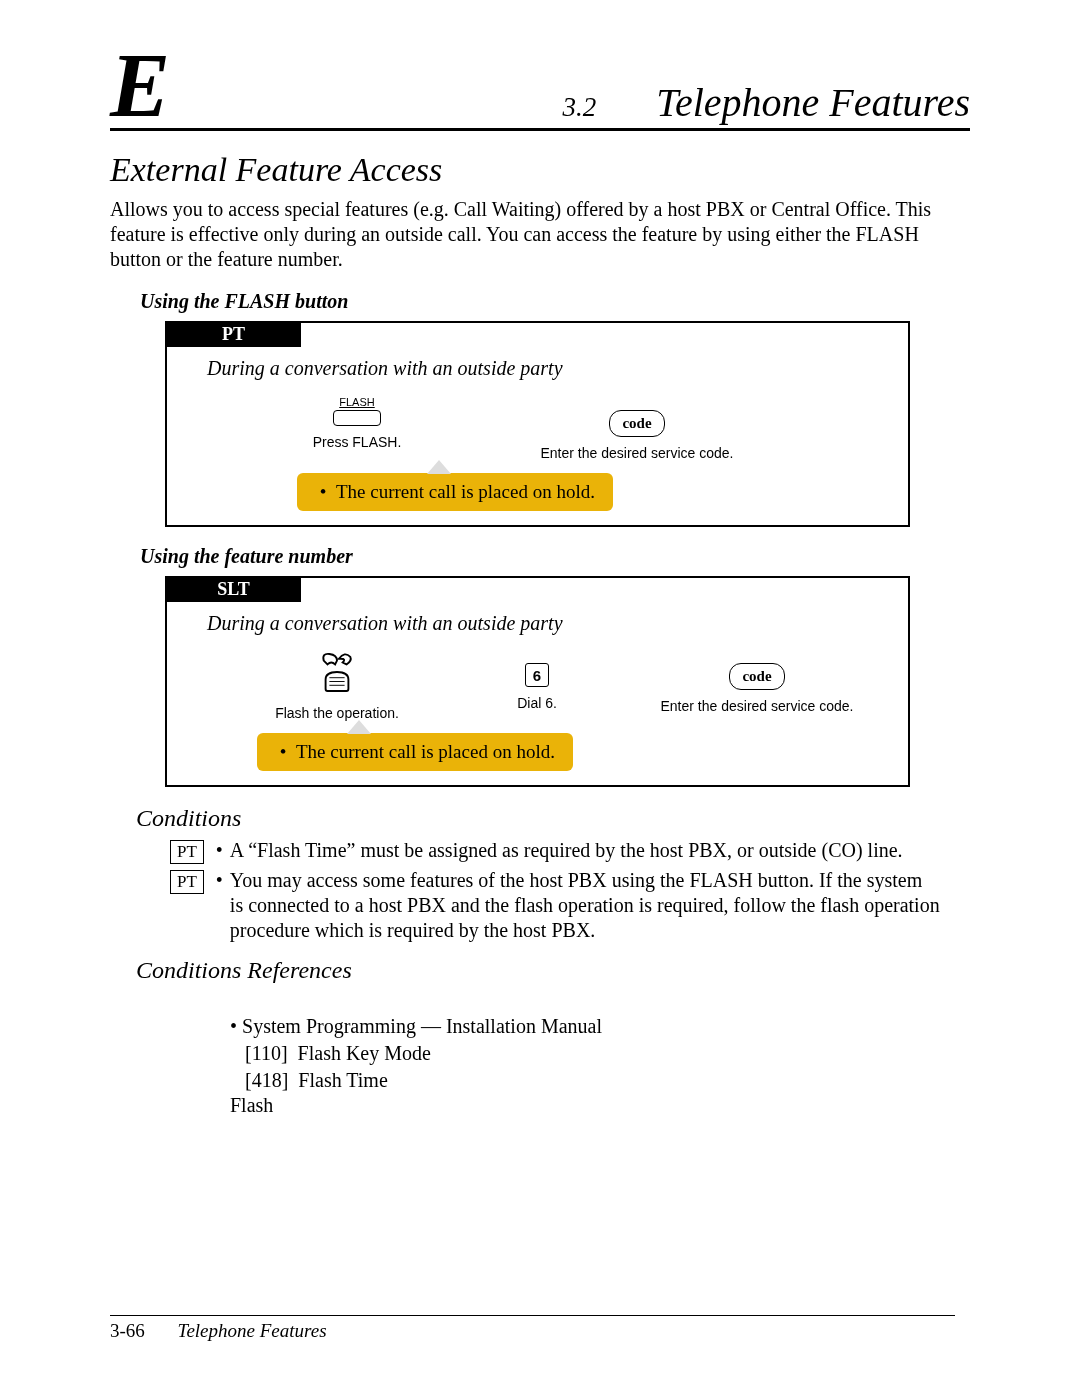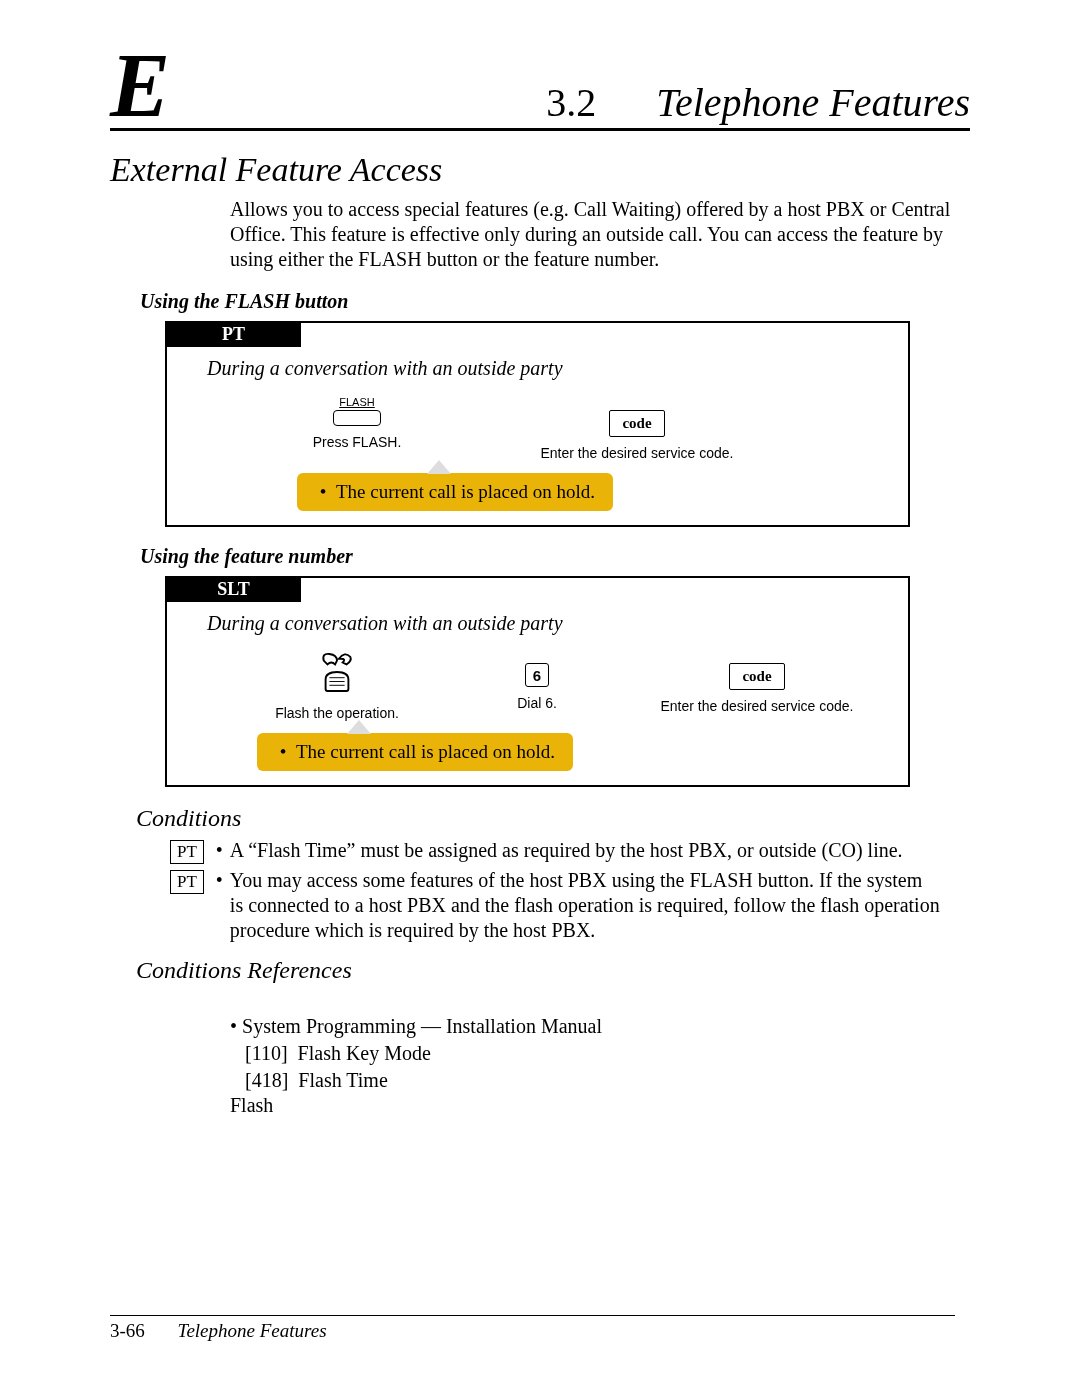--- a/index.html
+++ b/index.html
@@ -29,34 +29,34 @@
     font-weight: bold;
     font-size: 90px;
     line-height: 0.8;
   }
   .header-right {
     display: flex;
     align-items: baseline;
     gap: 60px;
   }
   .section-num {
-    font-size: 40px;
+    font-style: italic;
+    font-size: 27px;
   }
   .section-title {
     font-style: italic;
     font-size: 40px;
   }
   .feature-title {
     font-style: italic;
     font-size: 34px;
     margin: 10px 0 8px 0;
   }
   .intro {
     font-size: 20px;
-    margin-left: 120px;
     margin-right: 10px;
     margin-bottom: 18px;
     line-height: 1.25;
   }
   .subhead {
     font-style: italic;
     font-weight: bold;
     font-size: 20px;
     margin: 6px 0 8px 30px;
   }
@@ -111,21 +111,21 @@
     font-size: 14px;
     margin-top: 8px;
     text-align: center;
   }
   .code-box {
     border: 1px solid #000;
     font-family: "Times New Roman", serif;
     font-weight: bold;
     font-size: 15px;
     padding: 4px 12px;
-    border-radius: 2px;
+    border-radius: 12px;
   }
   .dial-box {
     border: 1.5px solid #000;
     font-family: Arial, sans-serif;
     font-weight: bold;
     font-size: 15px;
     width: 22px;
     height: 22px;
     display: flex;
     align-items: center;

